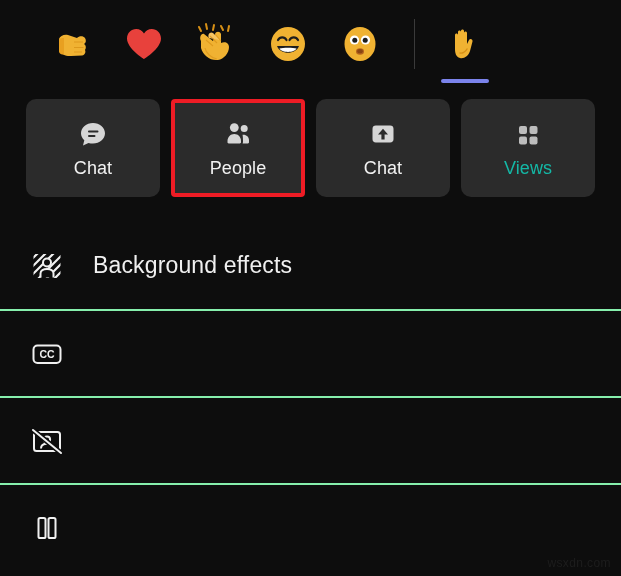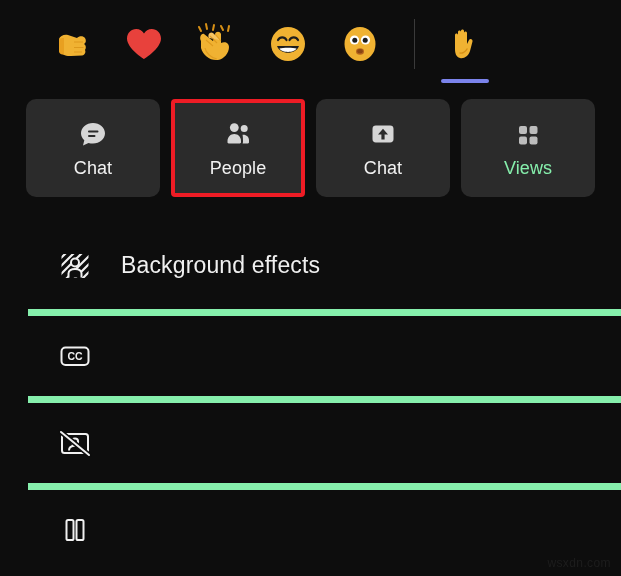--- a/index.html
+++ b/index.html
@@ -76,47 +76,46 @@
     justify-content: center;
     gap: 10px;
     cursor: pointer;
     border: 4px solid transparent;
     position: relative;
   }
   .tile.highlighted {
     border-color: #ee1c25;
     border-radius: 4px;
   }
-  .tile.dimmed .tile-label { color: #86efac; }
+  .tile.dimmed .tile-label { color: #14b8a6; }
 
   .tile-icon {
     height: 30px;
     display: flex;
     align-items: center;
     justify-content: center;
   }
   .tile-label {
     font-size: 18px;
     line-height: 1;
     color: #f2f2f2;
     letter-spacing: 0.1px;
   }
 
   
   #menu-list {
     margin-top: 25px;
-    margin-left: 28px;
   }
 
   .menu-row {
     height: 87px;
     display: flex;
     align-items: center;
     padding: 0 30px;
-    border-top: 7px solid #86efac;
+    border-top: 2px solid #86efac;
     cursor: pointer;
   }
   .menu-row:first-child { border-top: none; }
 
   .menu-icon {
     width: 34px;
     height: 34px;
     flex: 0 0 34px;
     display: flex;
     align-items: center;

